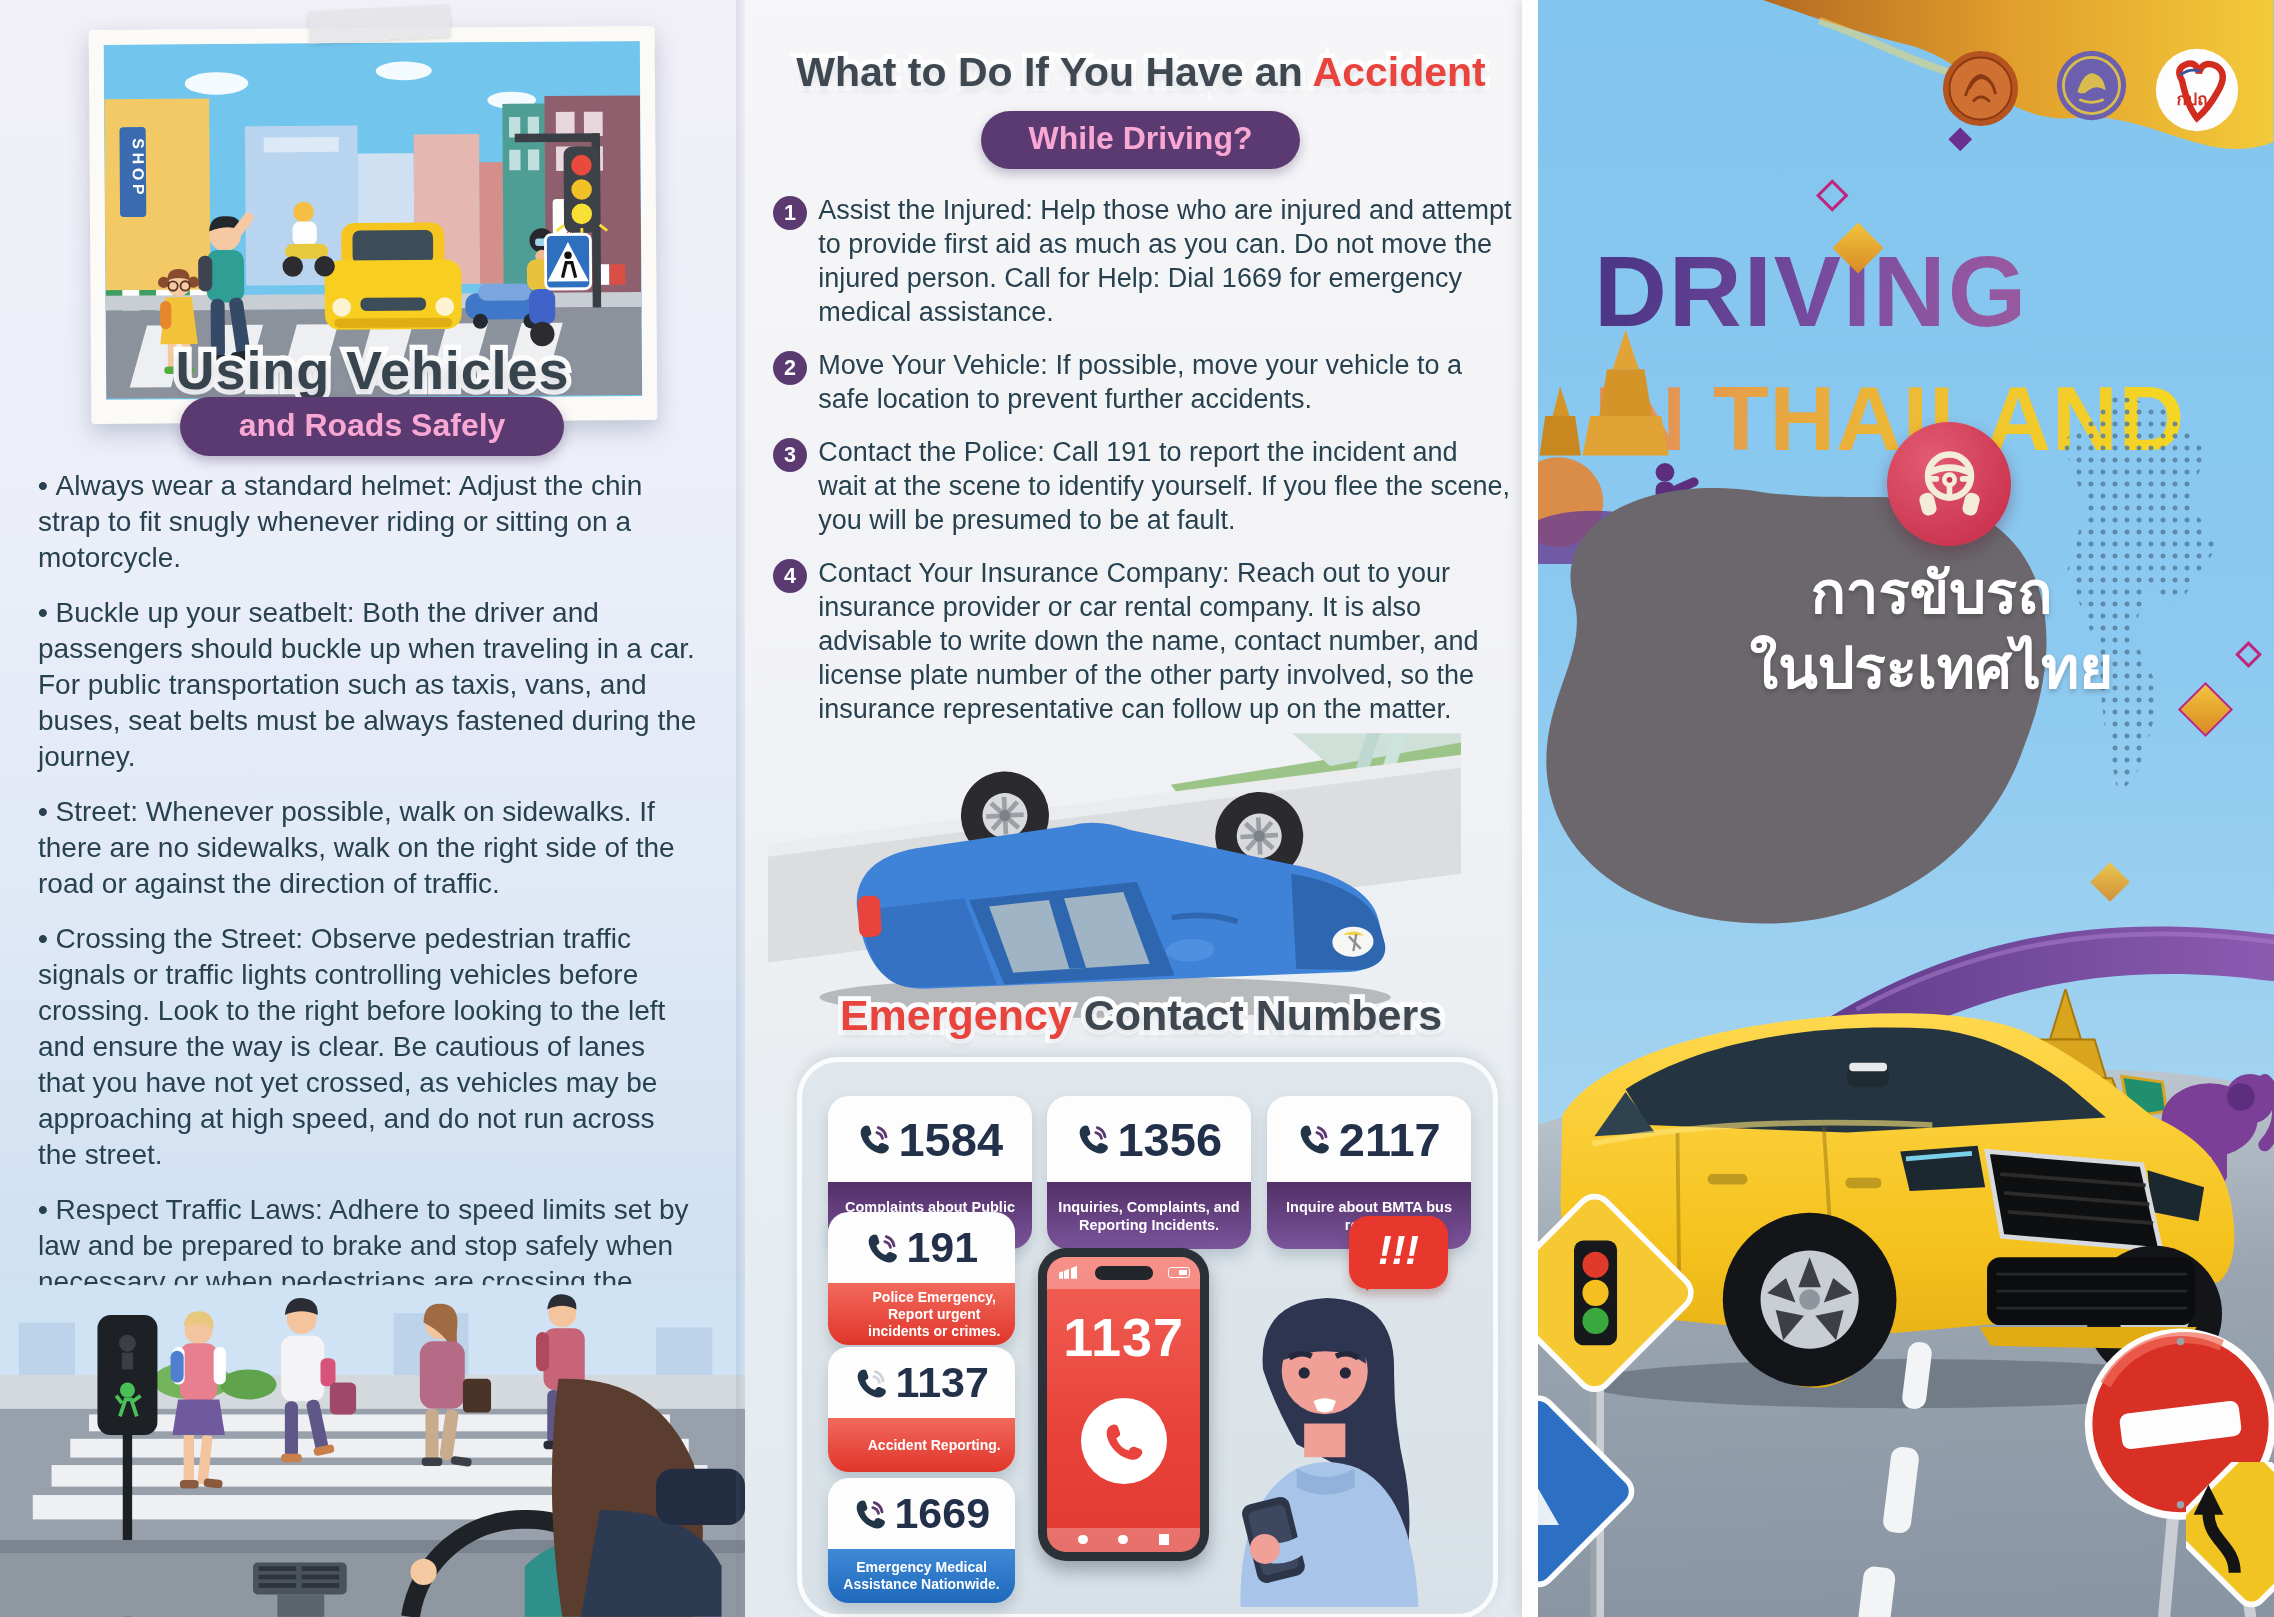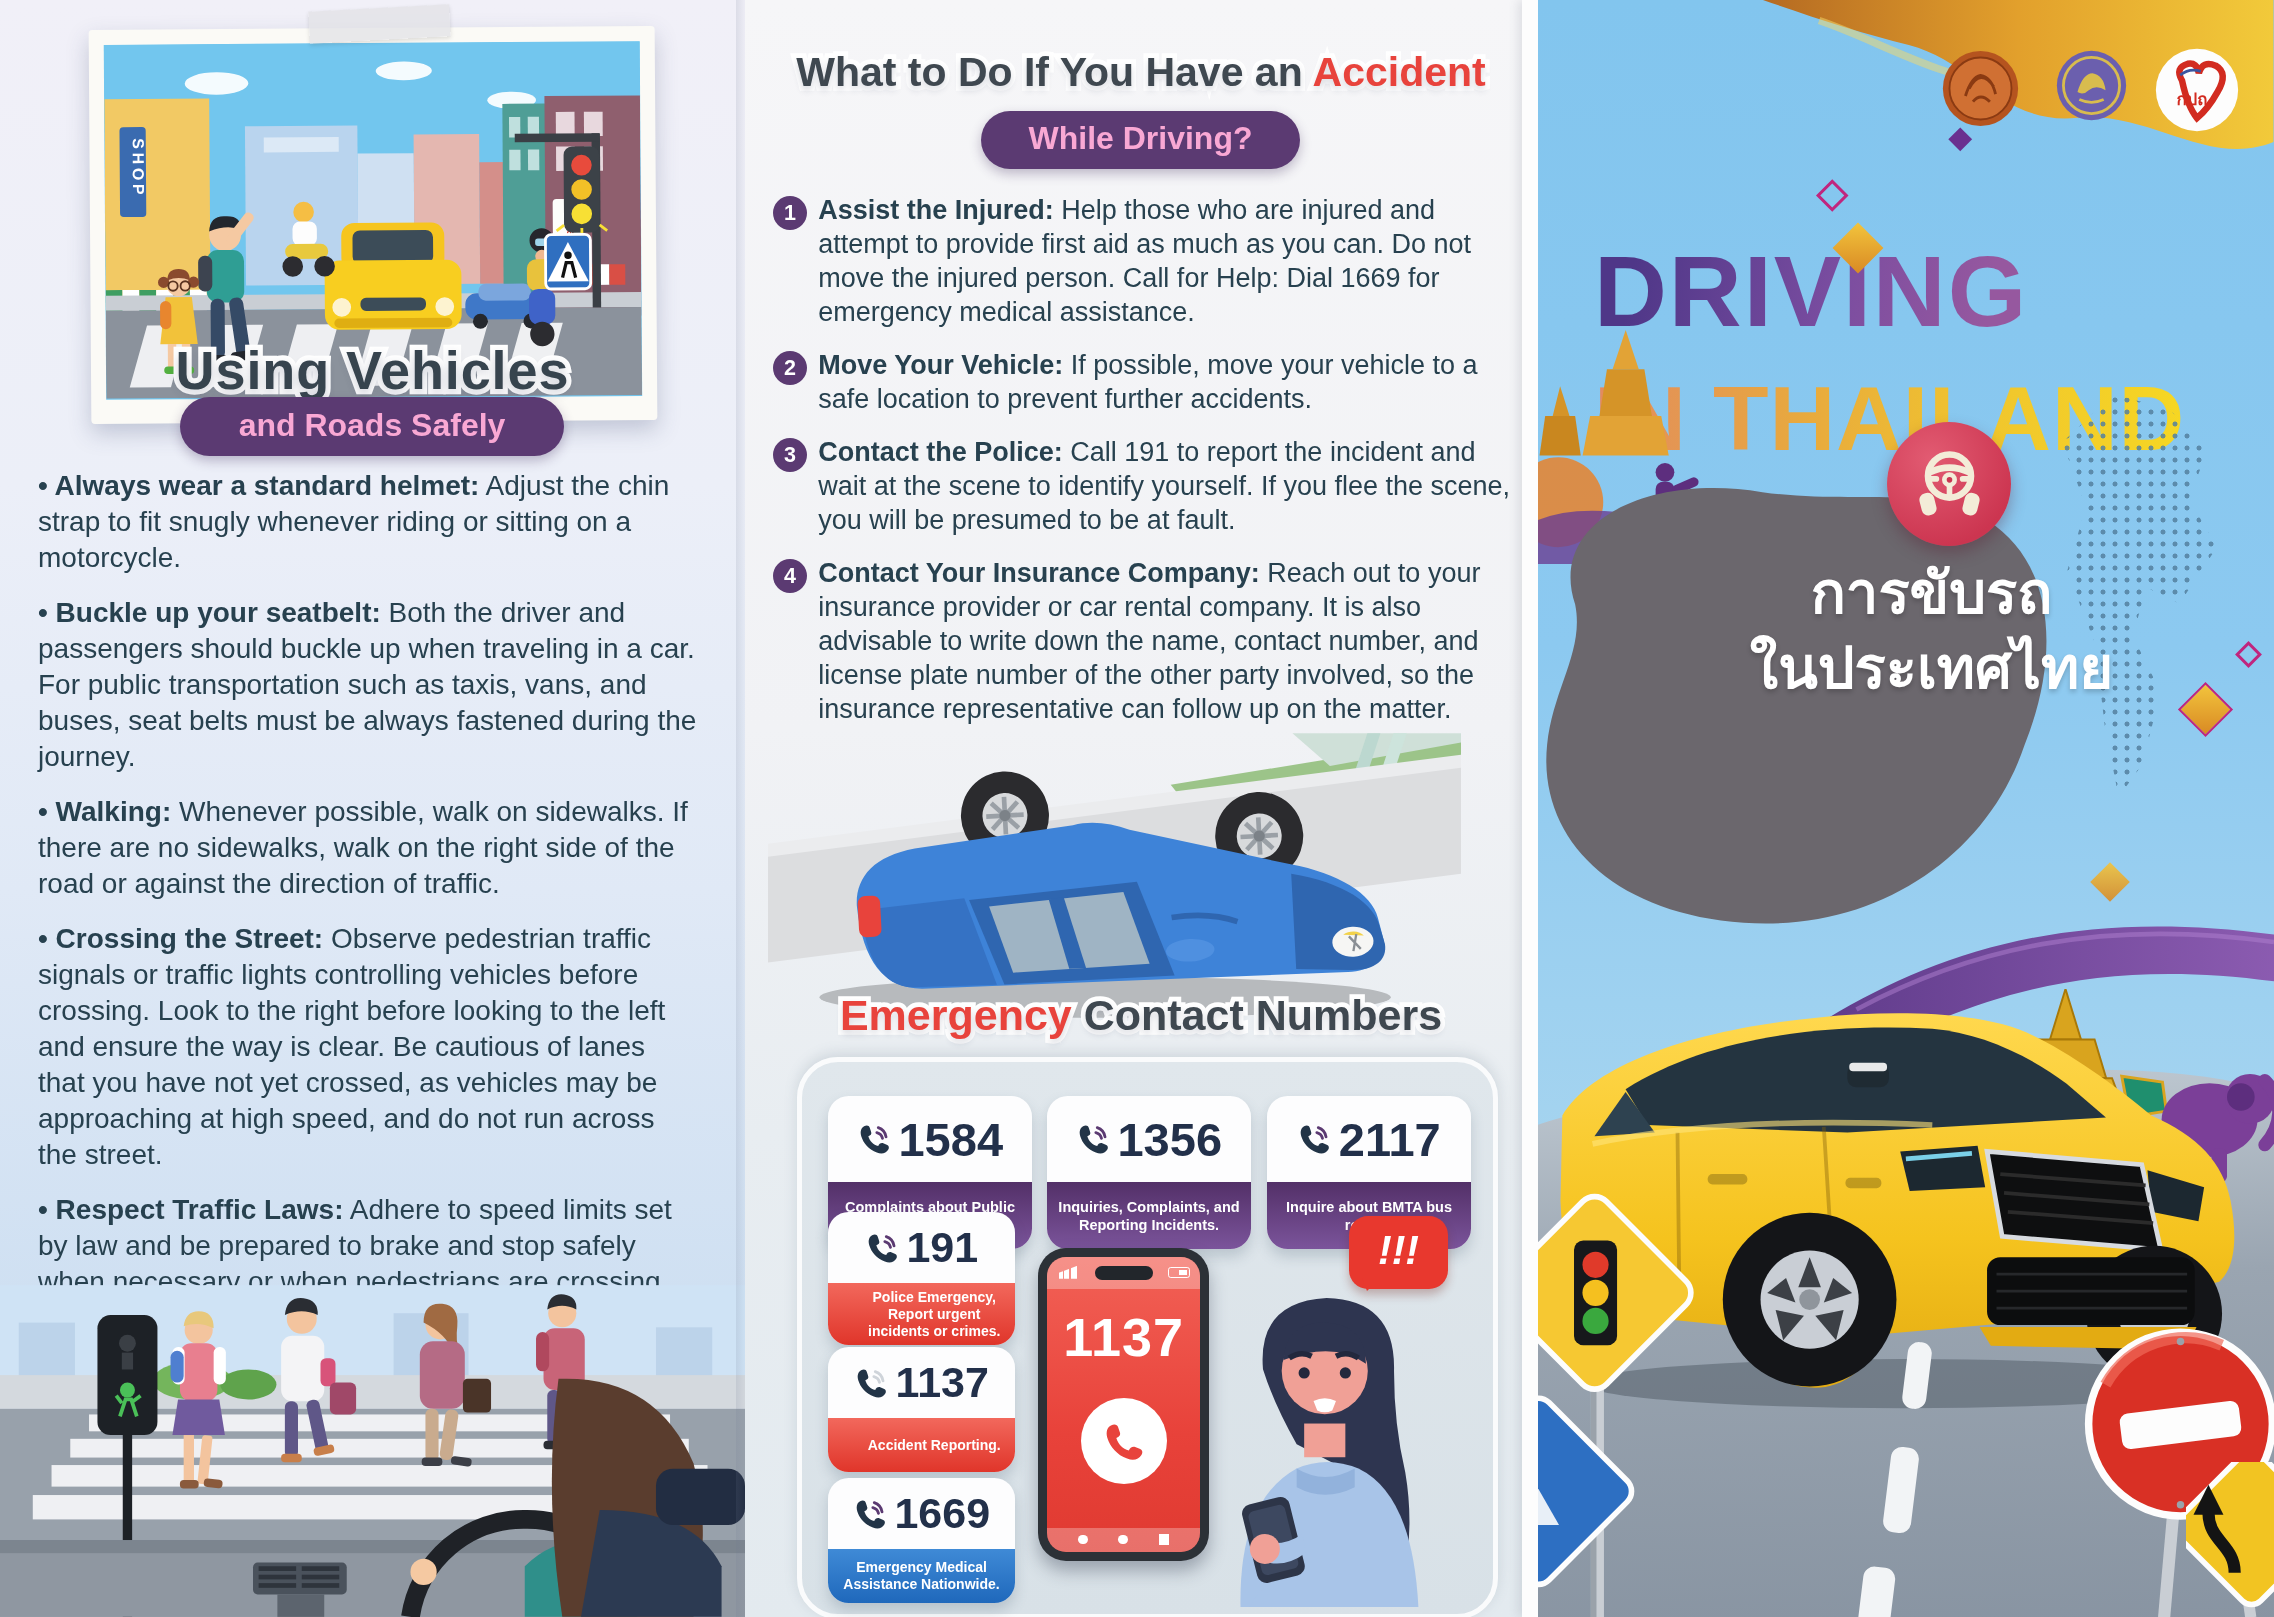--- a/index.html
+++ b/index.html
@@ -21,21 +21,21 @@
   .big-title { left:0; top:339px; width:745px; text-align:center;
     font-size:54px; font-weight:800; letter-spacing:0.9px; color:#37444e;
     -webkit-text-stroke:10.3px #fff; paint-order:stroke fill;
     text-shadow:0 3.7px 9.4px rgba(50,60,90,.25); }
   .purple-pill { background:#5b3a72; color:#f9a8d4; font-weight:700; text-align:center;
     border-radius:41px; box-shadow:0 4.7px 11.2px rgba(60,40,90,.3); }
   #left-pill { left:180px; top:397px; width:384px; font-size:32px; padding:10.3px 0 12px; }
   .bullets { left:38px; top:468px; width:661px; color:#27414f; font-size:28px; line-height:36px; }
   .bullet { margin-bottom:19px; }
   .bullet::before { content:"• "; font-weight:700; }
-  .lead { font-weight:700;margin-top:32px; }
+  .lead { font-weight:400;margin-top:32px; }
   #left-scene { left:0; top:1285px; width:745px; height:332px; }
 
   
   #mid-panel { left:745px; width:792px;
     background:linear-gradient(180deg,#f6f6f8 0%,#f1f2f5 45%,#e8edf1 70%,#e3eaef 100%); }
   .mid-head1 { left:0; top:49px; width:792px; text-align:center; font-size:41px; font-weight:800;
     color:#3f4850; -webkit-text-stroke:9.4px #fff; paint-order:stroke fill;
     text-shadow:0 3.7px 7.5px rgba(50,60,90,.2); }
   .red-word { color:#e8433c; }
   #mid-pill { left:236px; top:111px; width:319px; font-size:32px; padding:9.4px 0 11.2px; }
@@ -264,21 +264,21 @@
     </div>
   </div>
   <div class="abs tape"></div>
 
   <div class="abs big-title">Using Vehicles</div>
   <div class="abs purple-pill" id="left-pill">and Roads Safely</div>
 
   <div class="abs bullets">
     <p class="bullet"><span class="lead">Always wear a standard helmet:</span> <span>Adjust the chin strap to fit snugly whenever riding or sitting on a motorcycle.</span></p>
     <p class="bullet"><span class="lead">Buckle up your seatbelt:</span> <span>Both the driver and passengers should buckle up when traveling in a car. For public transportation such as taxis, vans, and buses, seat belts must be always fastened during the journey.</span></p>
-    <p class="bullet"><span class="lead">Walking:</span> <span>Whenever possible, walk on sidewalks. If there are no sidewalks, walk on the right side of the road or against the direction of traffic.</span></p>
+    <p class="bullet"><span class="lead">Street:</span> <span>Whenever possible, walk on sidewalks. If there are no sidewalks, walk on the right side of the road or against the direction of traffic.</span></p>
     <p class="bullet"><span class="lead">Crossing the Street:</span> <span>Observe pedestrian traffic signals or traffic lights controlling vehicles before crossing. Look to the right before looking to the left and ensure the way is clear. Be cautious of lanes that you have not yet crossed, as vehicles may be approaching at high speed, and do not run across the street.</span></p>
     <p class="bullet"><span class="lead">Respect Traffic Laws:</span> <span>Adhere to speed limits set by law and be prepared to brake and stop safely when necessary or when pedestrians are crossing the street.</span></p>
   </div>
 
   <svg id="left-scene" class="abs" viewBox="0 0 795 354">
     <rect x="0" y="0" width="795" height="110" fill="#cfe3f5"></rect>
     <rect x="20" y="40" width="60" height="60" fill="#bcd3ea"></rect>
       <rect x="420" y="30" width="80" height="70" fill="#bcd3ea"></rect>
     <rect x="700" y="45" width="60" height="55" fill="#bcd3ea"></rect>
     <rect x="0" y="96" width="795" height="36" fill="#d4d9de"></rect>

